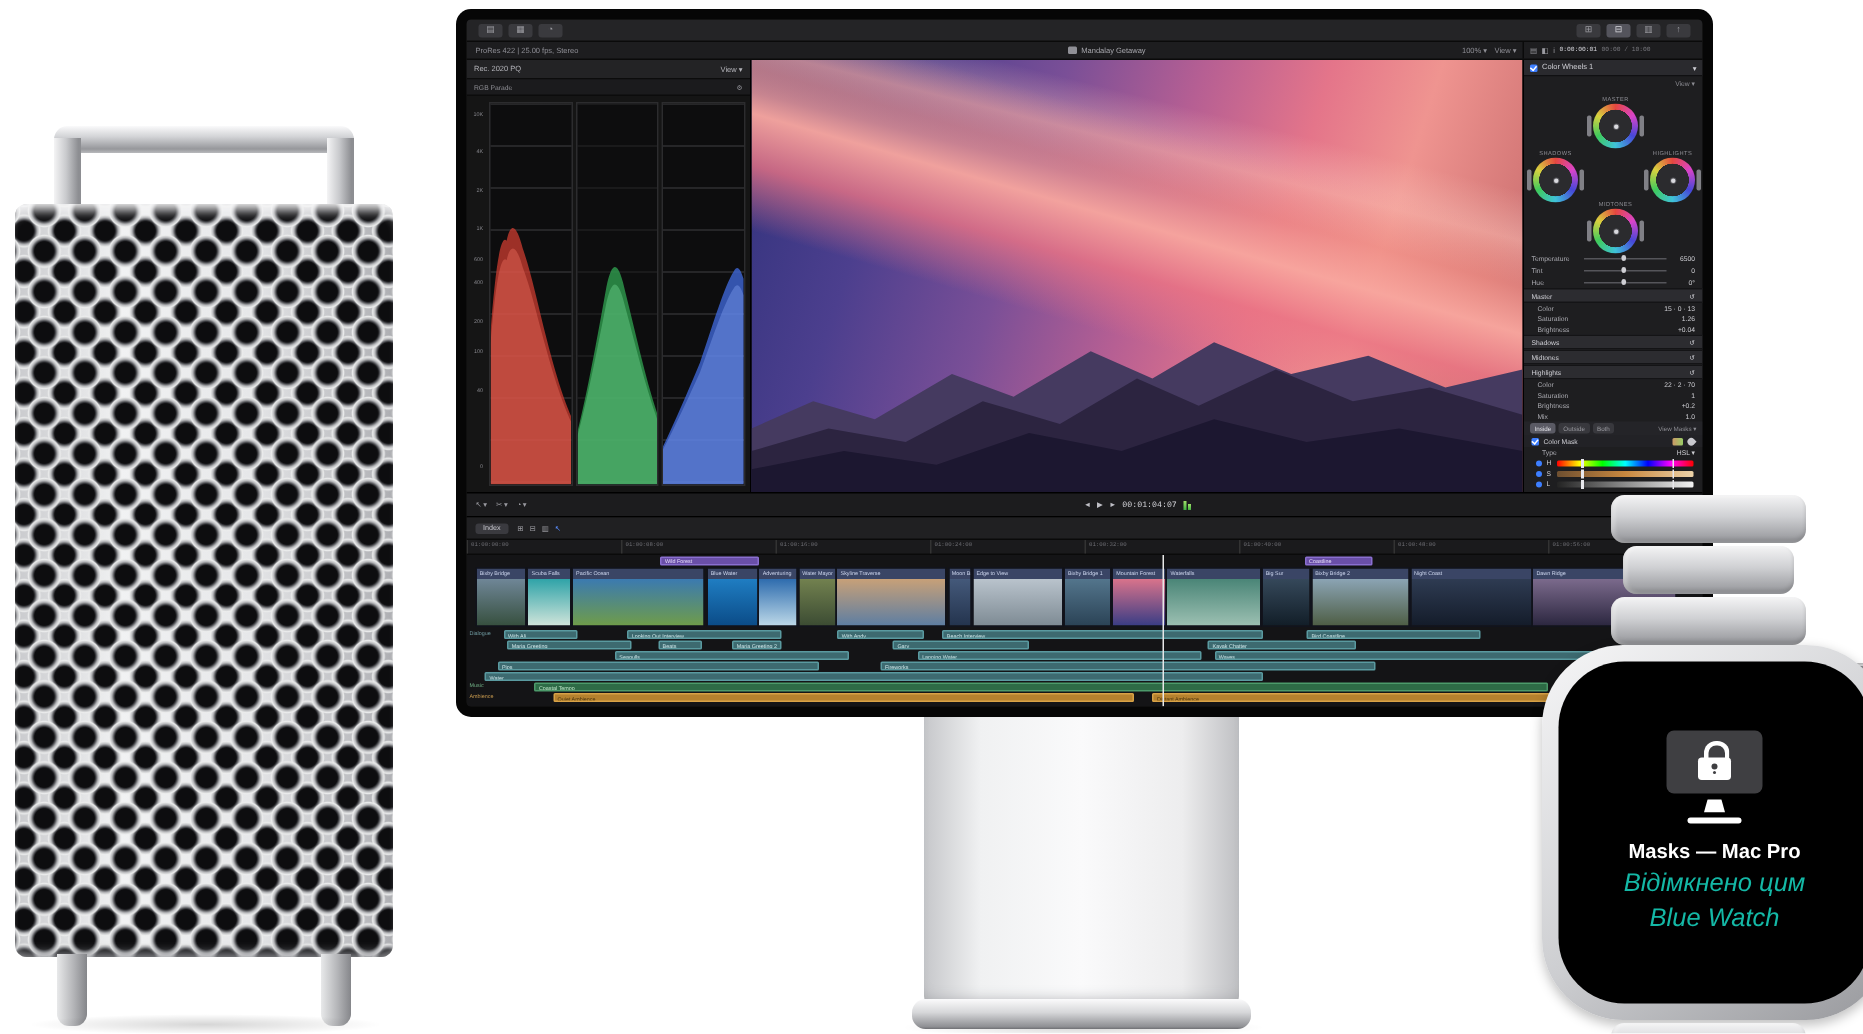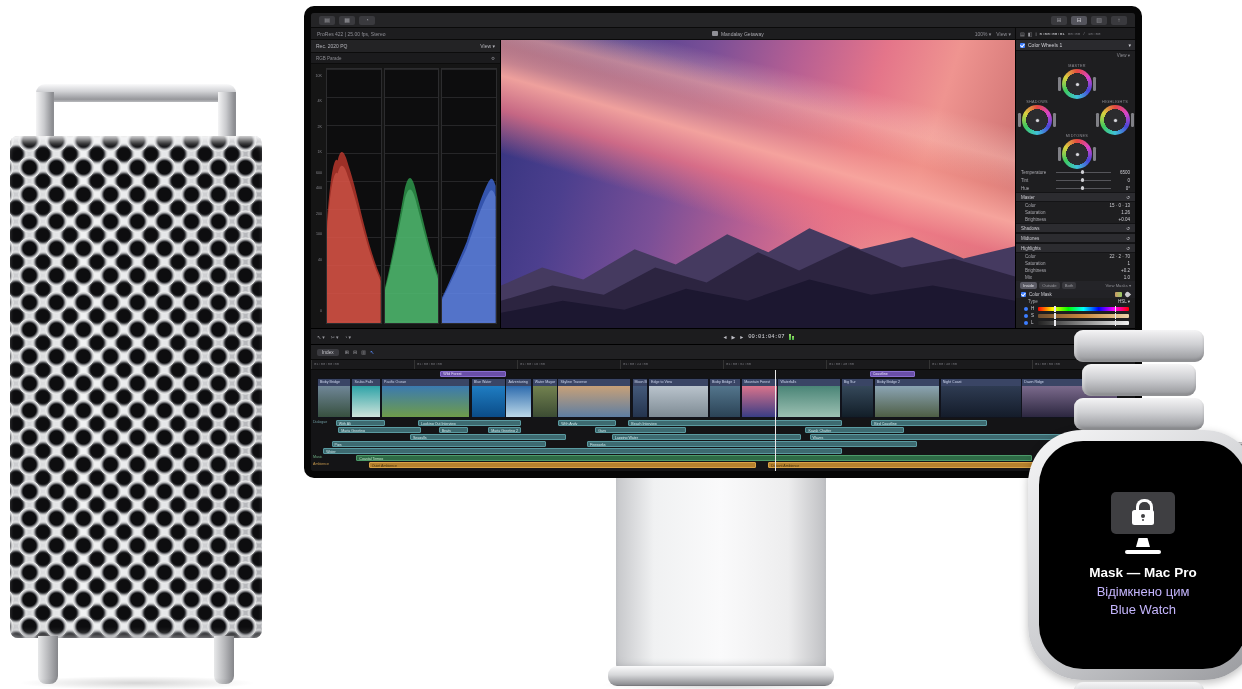--- a/index.html
+++ b/index.html
@@ -186,21 +186,21 @@
   .mon{width:64px;height:42px;background:#3f3f42;border-radius:5px;display:flex;align-items:center;
     justify-content:center;margin-bottom:1px;}
   .lockbody{position:relative;width:22px;height:15px;background:#fff;border-radius:2.5px;margin-top:10px;}
   .lockbody:before{content:"";position:absolute;left:4px;top:-11px;width:11px;height:12px;
     border:3.2px solid #fff;border-bottom:none;border-radius:8px 8px 0 0;}
   .lockbody:after{content:"";position:absolute;left:9px;top:3.5px;width:4px;height:4px;border-radius:50%;
     background:#3f3f42;box-shadow:0 4px 0 -1px #3f3f42;}
   .mon-neck{width:14px;height:9px;background:#fff;clip-path:polygon(18% 0,82% 0,100% 100%,0 100%);}
   .mon-base{width:36px;height:4px;background:#fff;border-radius:2px;}
   .w-title{font-size:13.5px;font-weight:bold;margin-top:8px;color:#ffffff;}
-  .w-sub{font-size:13px;color:#c4b5fd;line-height:1.35;text-align:center;}
+  .w-sub{font-size:17px;color:#14b8a6;line-height:1.35;text-align:center;font-style:italic;}
 </style>
 </head>
 <body>
 
 <div class="scene">
 
   <div class="macpro">
     <div class="mp-hbar"></div>
     <div class="mp-hleg l"></div>
     <div class="mp-hleg r"></div>
@@ -594,21 +594,21 @@
       </div>
     <div class="crown"></div>
     <div class="side-btn"></div>
     <div class="case">
       <div class="wscreen">
         <div class="mon">
           <div class="lockbody"></div>
         </div>
         <div class="mon-neck"></div>
         <div class="mon-base"></div>
-        <div class="w-title">Mask — Mac Pro</div>
+        <div class="w-title">Masks — Mac Pro</div>
         <div class="w-sub">
           <span>Відімкнено цим</span><br>
           <span>Blue Watch</span>
         </div>
       </div>
     </div>
     <div class="band" style="top:352px;" id="band-bottom">
         <div class="link"></div>
       </div>
   </div>

